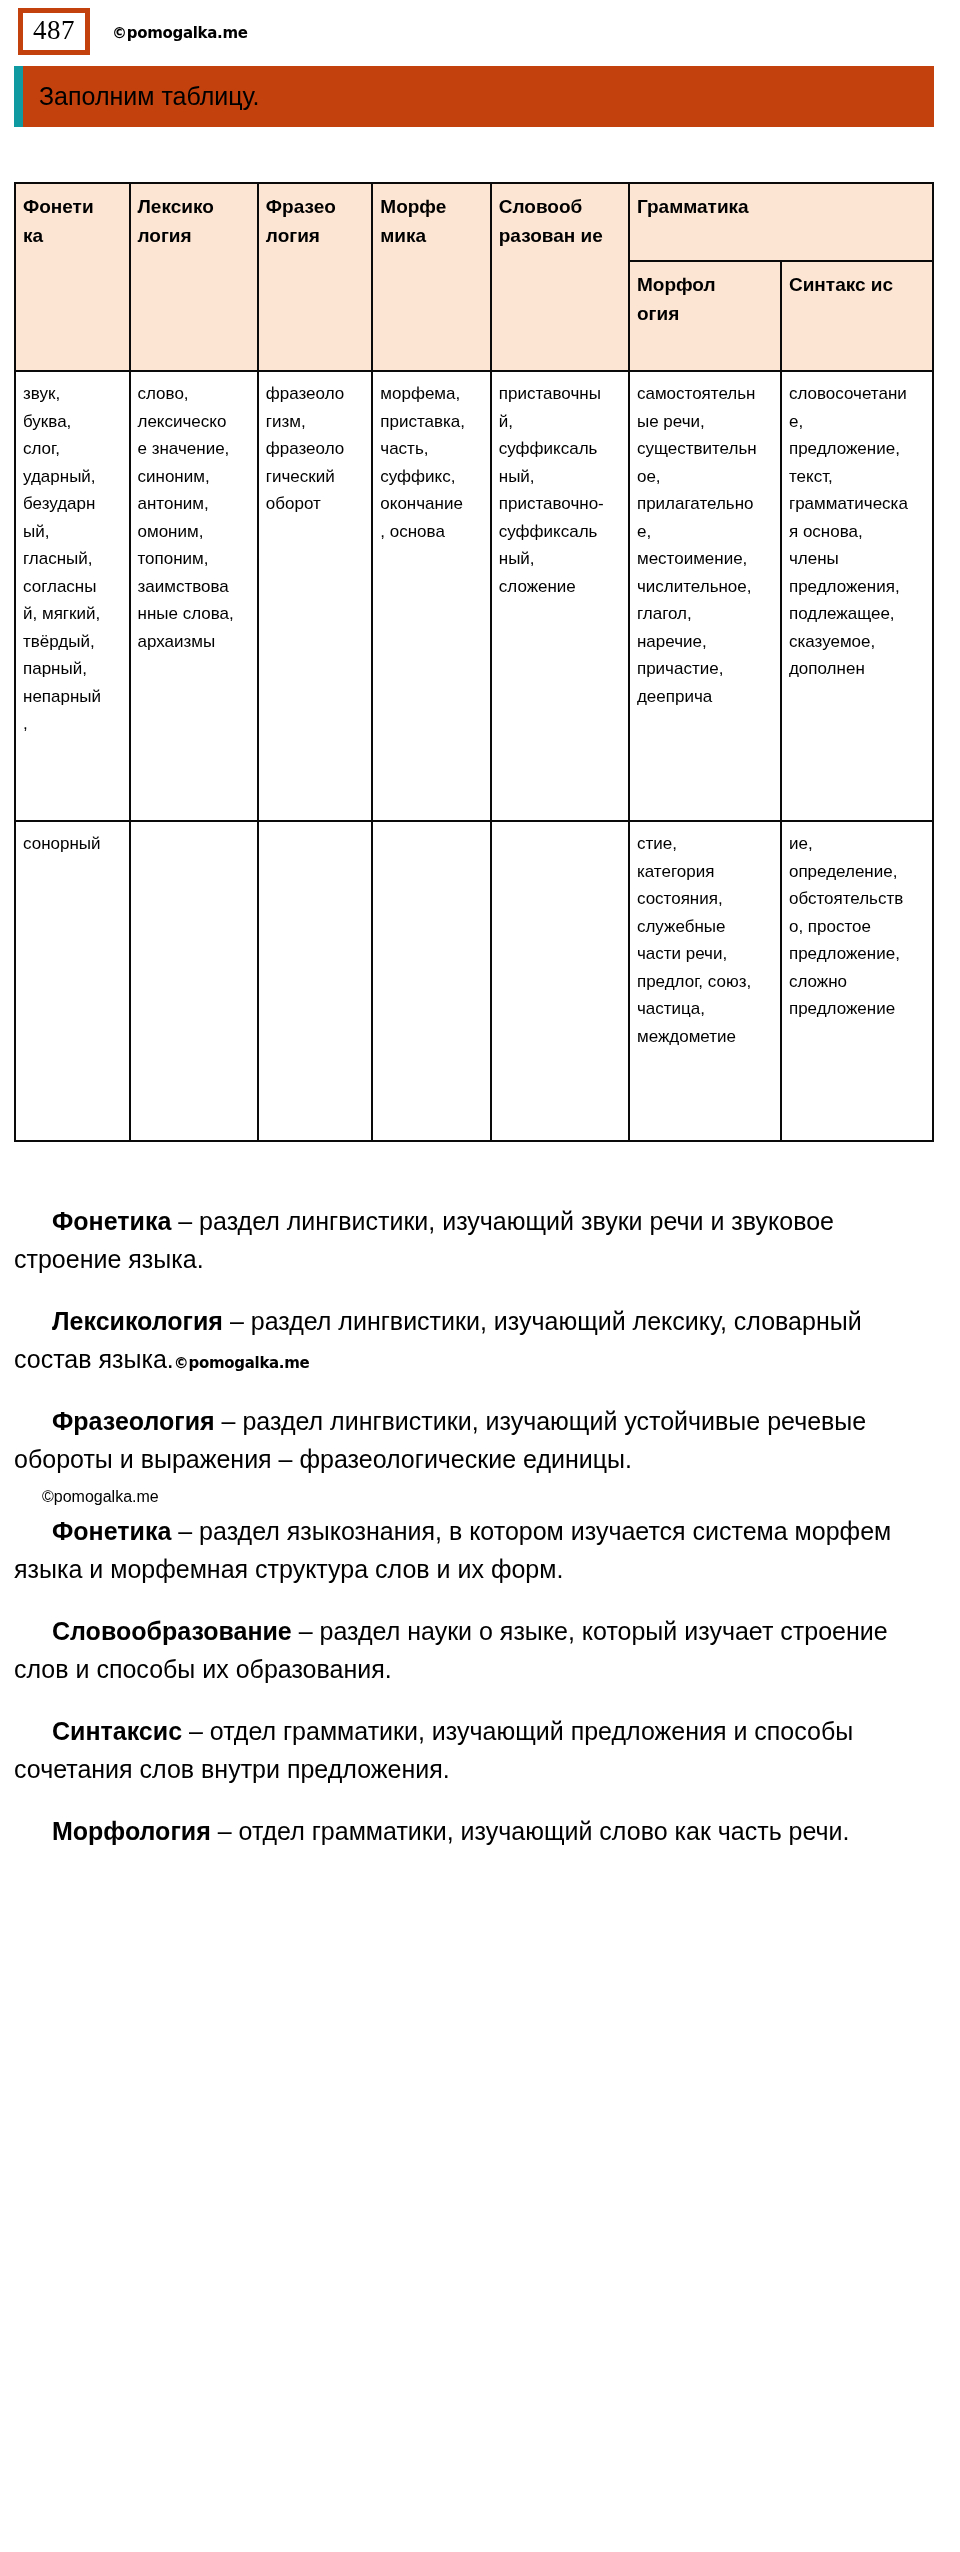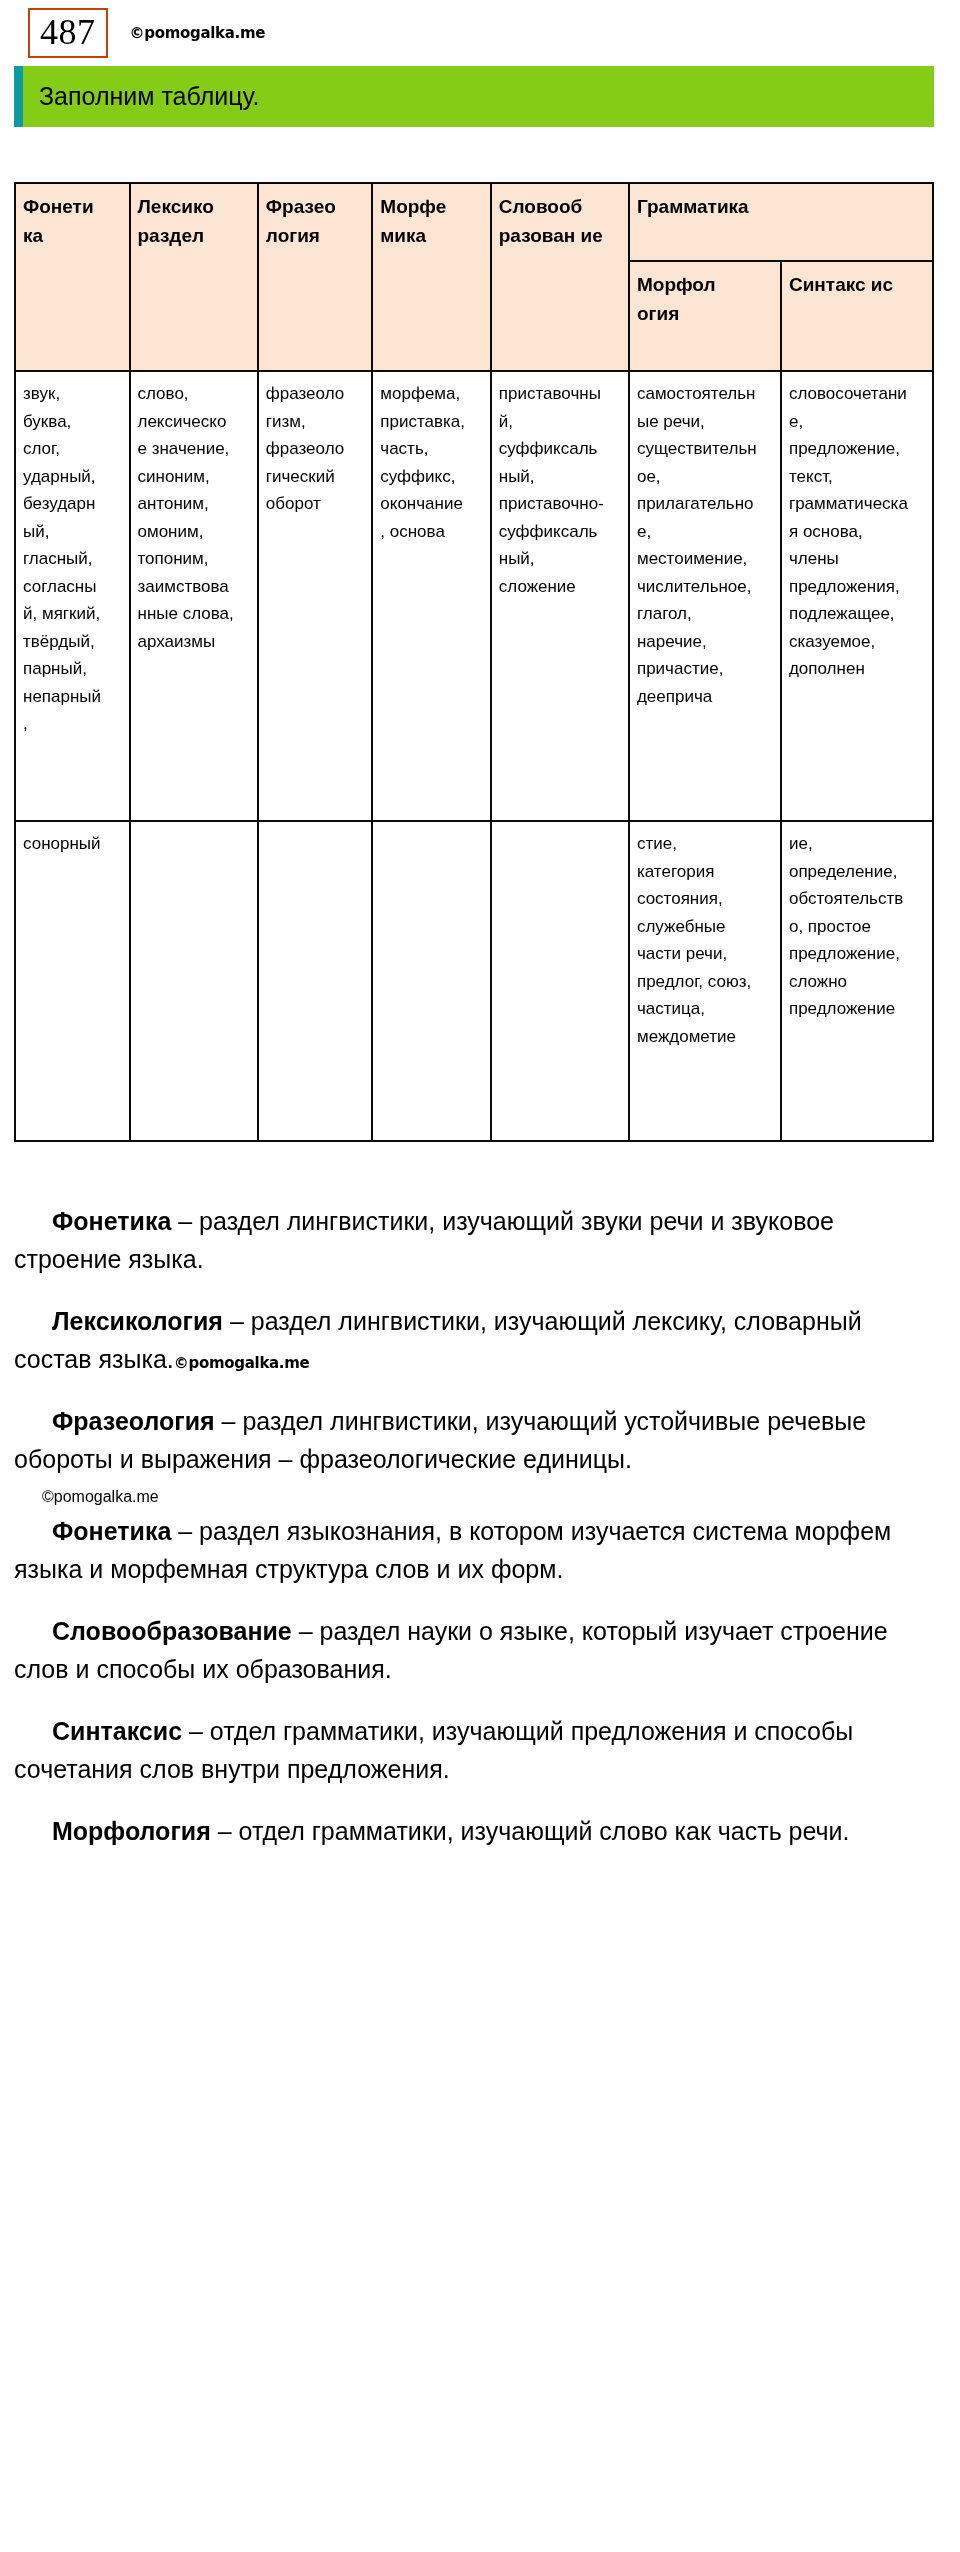--- a/index.html
+++ b/index.html
@@ -24,42 +24,41 @@
 
   
   .top-row {
     display: flex;
     align-items: flex-start;
     padding: 8px 0 0 18px;
     height: 62px;
     box-sizing: border-box;
   }
   .ex-number {
-    border: 2px solid #c2410c;
-    font-size: 36px;
+    border: 5px solid #c2410c;
+    font-size: 27px;
     font-weight: 400;
     line-height: 1;
     padding: 4px 10px 6px 10px;
     letter-spacing: 0.5px;
     font-family: "Liberation Serif", "DejaVu Serif", serif;
-    margin-left: 10px;
   }
   .watermark {
     font-size: 15px;
     font-weight: bold;
     font-family: "DejaVu Sans", sans-serif;
     margin-left: 22px;
     margin-top: 16px;
     letter-spacing: -0.3px;
     white-space: nowrap;
   }
 
   
   .callout {
-    background: #84cc16;
+    background: #c2410c;
     border-left: 9px solid #0e9aa0;
     margin: 0 26px 0 14px;
     padding: 16px 0 16px 16px;
     font-size: 25px;
     box-sizing: border-box;
   }
   .callout-1 { margin-top: 4px; }
 
   
   .table-wrap {
@@ -153,21 +152,21 @@
           <col class="col-2">
           <col class="col-3">
           <col class="col-4">
         <col class="col-5">
           <col class="col-6">
           <col class="col-7">
       </colgroup>
       <thead>
         <tr>
           <th class="head-tall" rowspan="2">Фонети ка</th>
-          <th class="head-tall" rowspan="2">Лексико раздел</th>
+          <th class="head-tall" rowspan="2">Лексико логия</th>
           <th class="head-tall" rowspan="2">Фразео логия</th>
           <th class="head-tall" rowspan="2">Морфе мика</th>
           <th class="head-tall" rowspan="2">Словооб разован ие</th>
           <th class="head-gram" colspan="2">Грамматика</th>
         </tr>
         <tr>
           <th class="head-sub">Морфол огия</th>
           <th class="head-sub">Синтакс ис</th>
         </tr>
       </thead>

